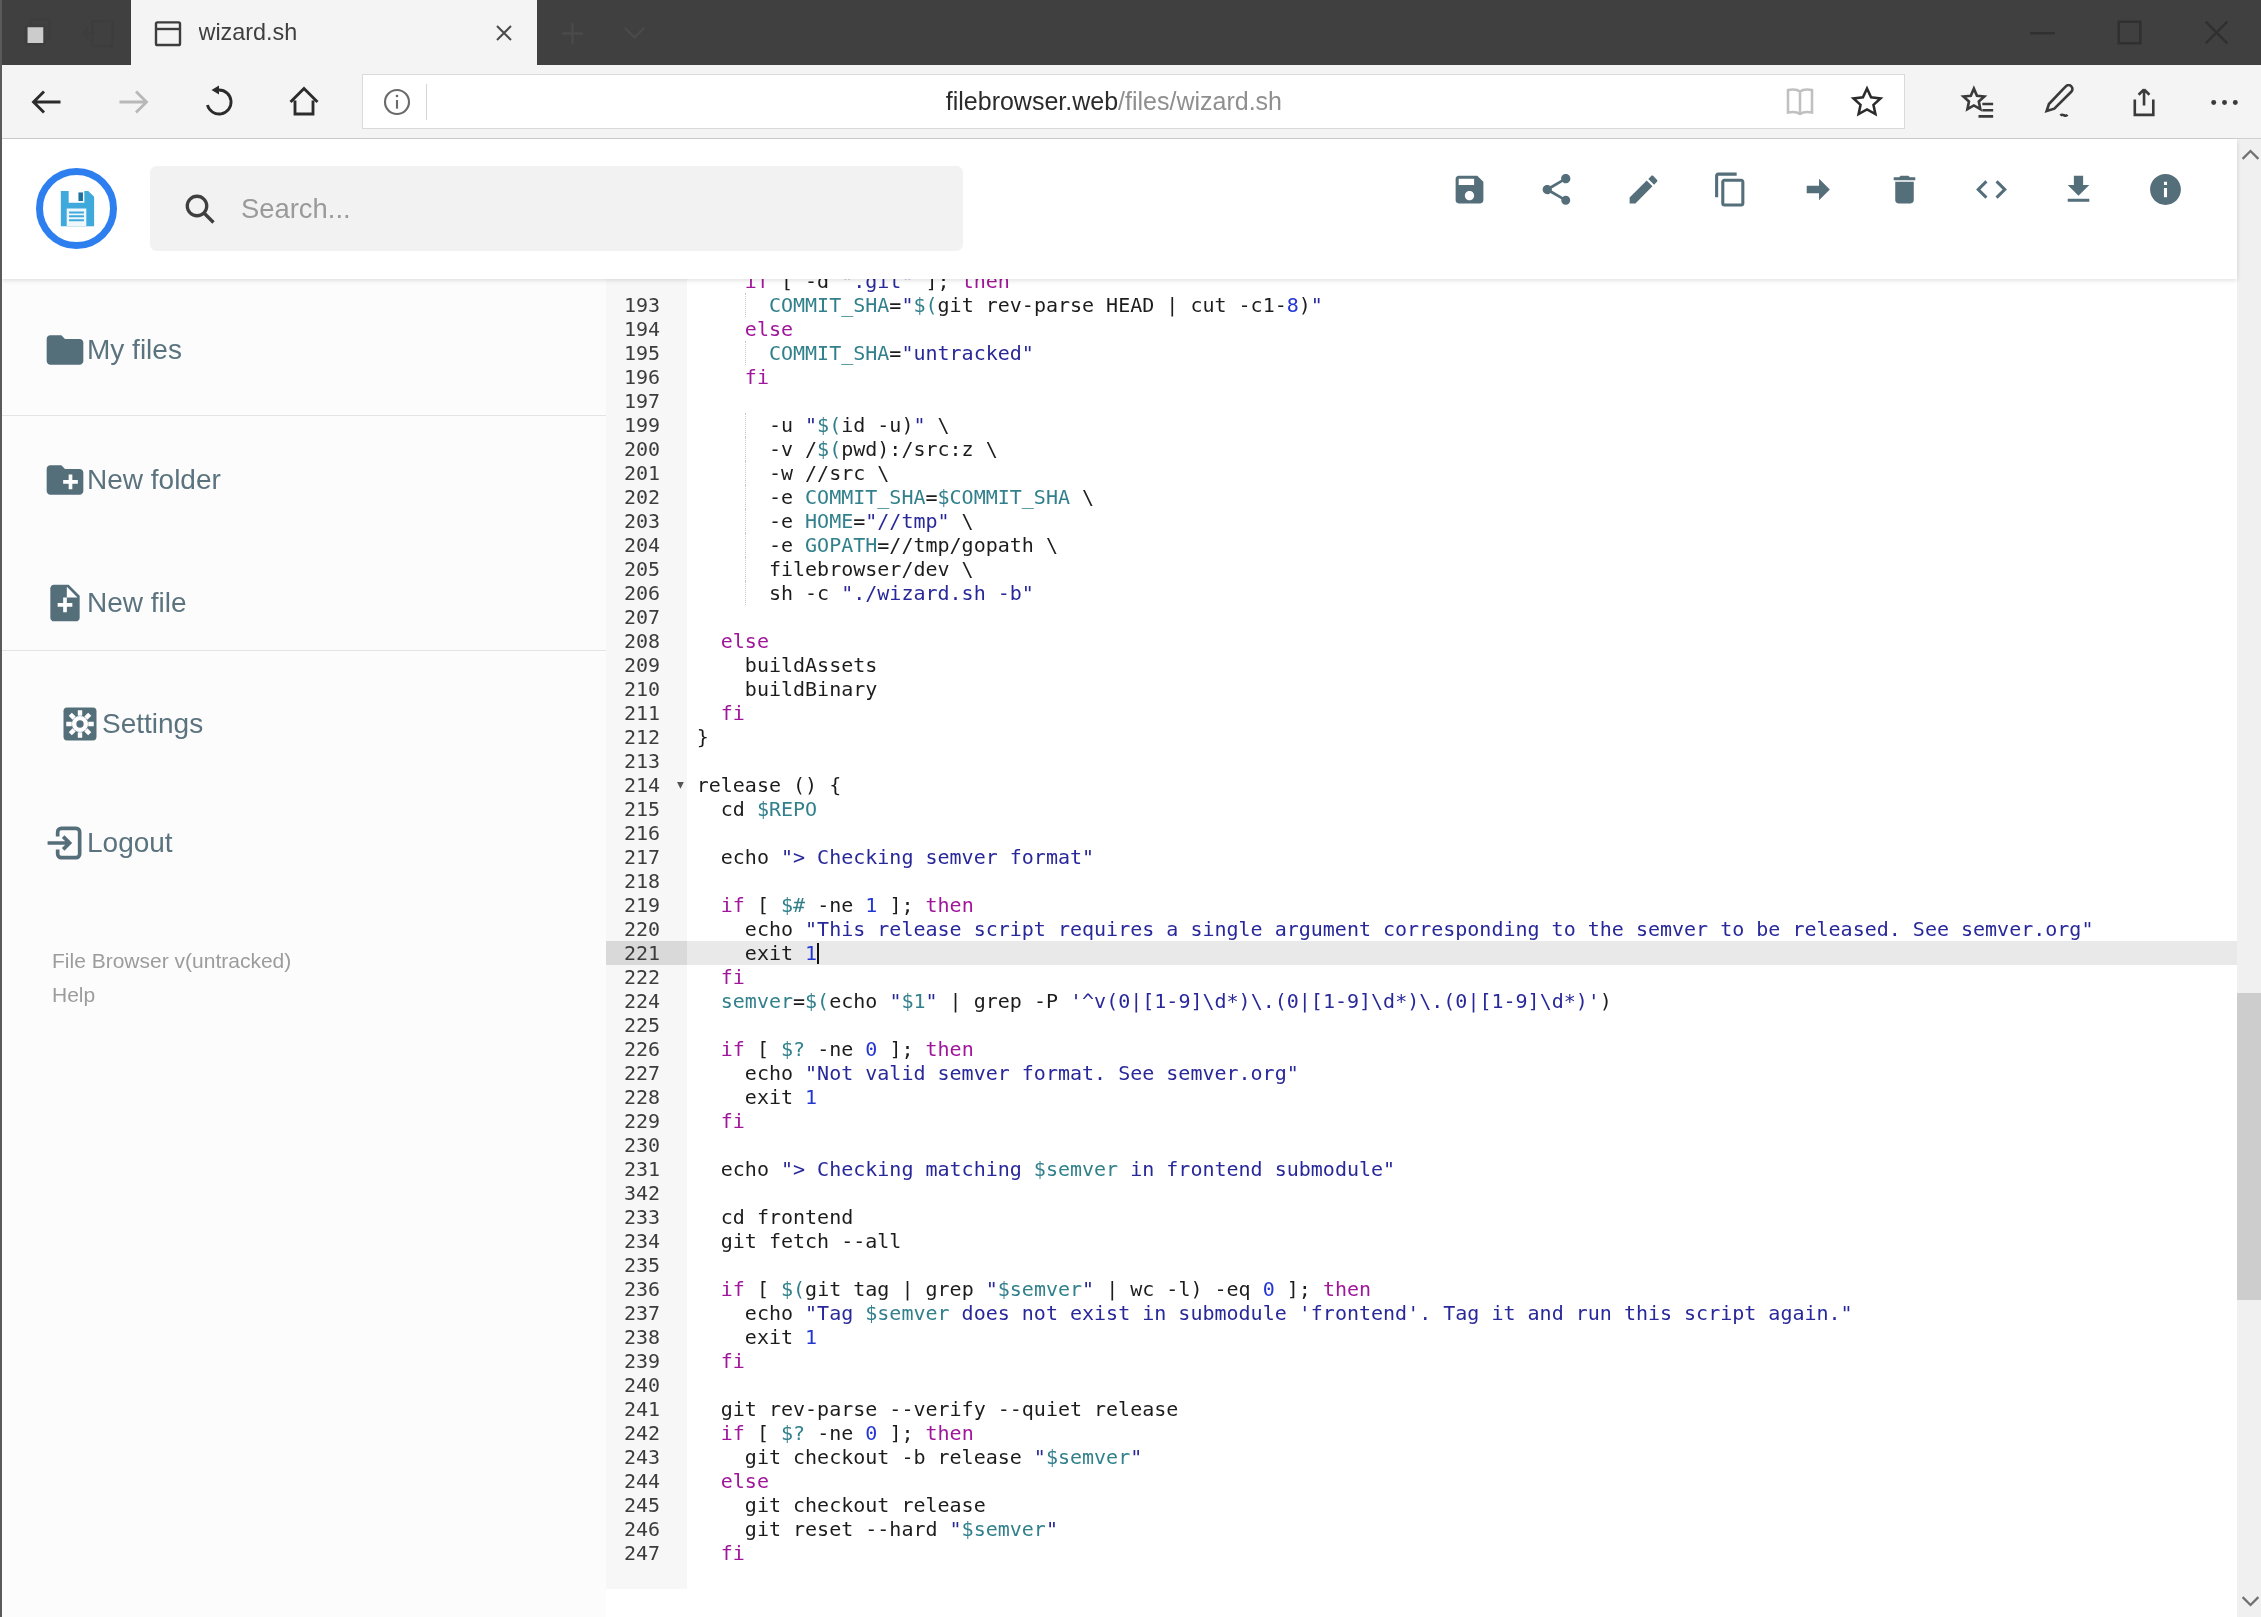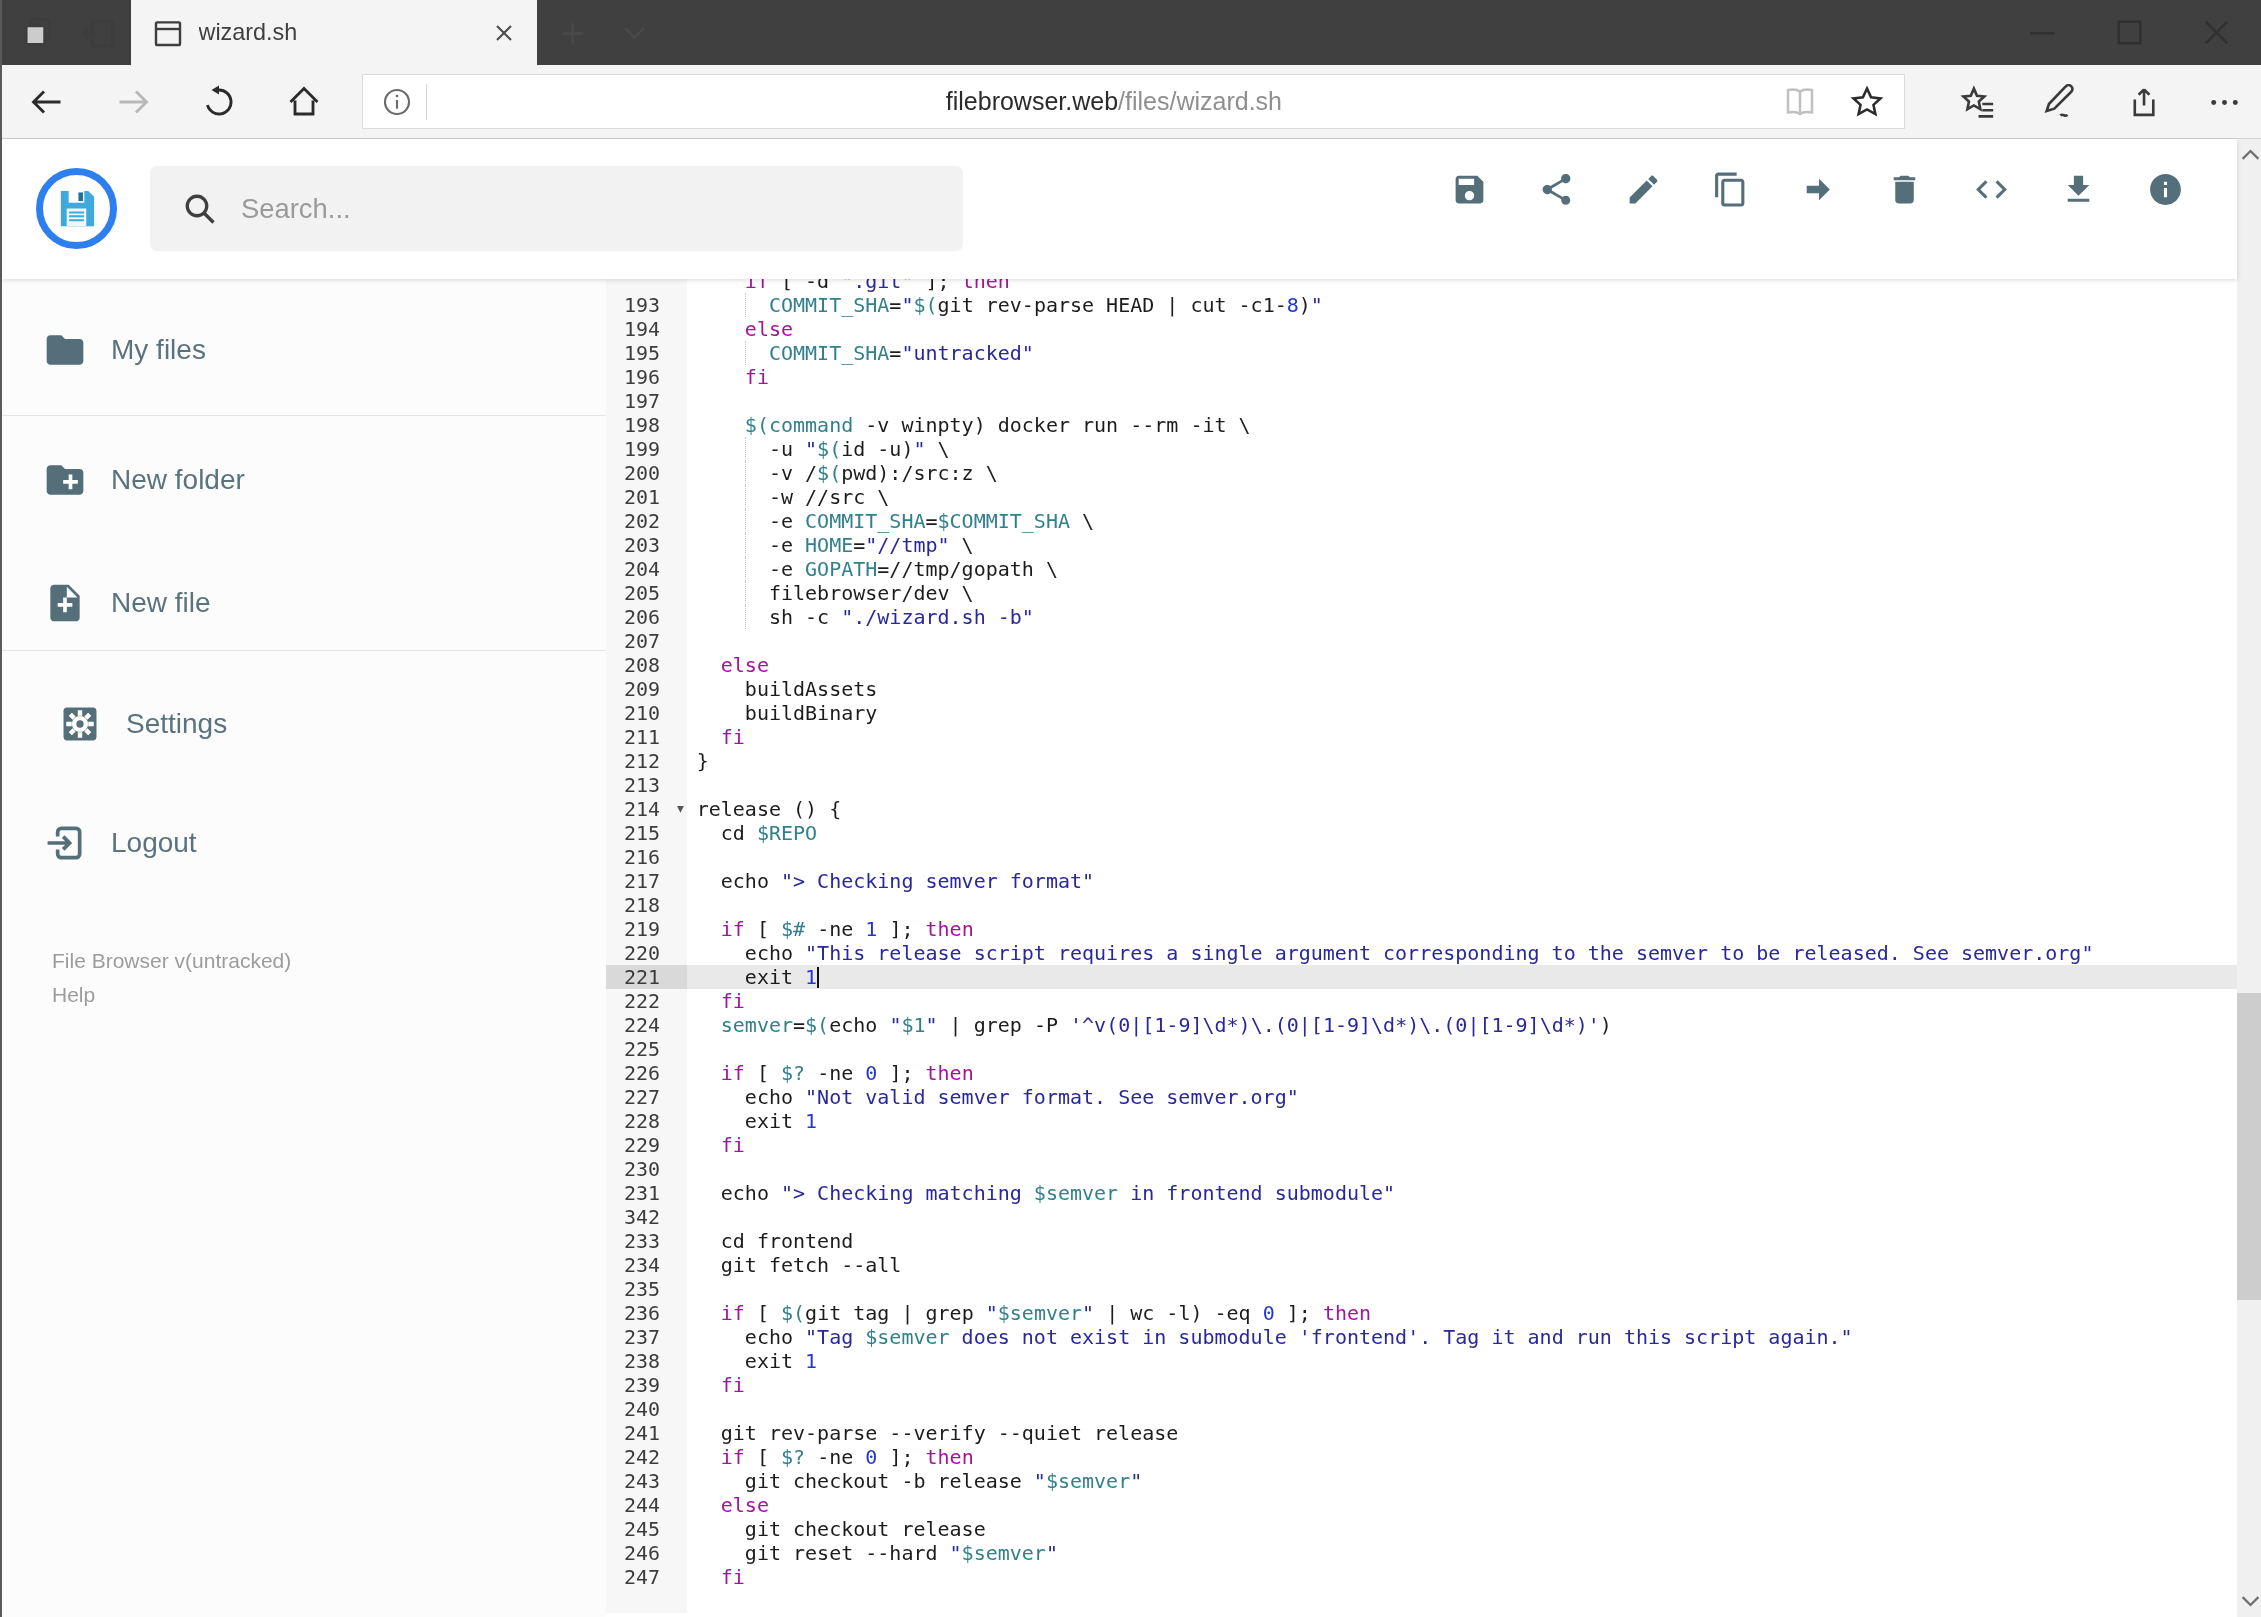--- a/index.html
+++ b/index.html
@@ -40,21 +40,21 @@
     font-family:"Liberation Sans",sans-serif;}
   .searchbox input::placeholder{color:#9a9a9a;}
   .fb-actions{position:absolute;right:53px;top:32px;display:flex;gap:50px;}
   .fb-actions .abtn{width:37px;height:37px;color:#546e7a;cursor:pointer;background:none;border:0;padding:0;}
   .fb-actions svg{width:37px;height:37px;fill:#546e7a;}
 
   
   .sidebar{position:absolute;left:0;top:279px;width:604px;height:1338px;background:#fcfcfc;}
   .side-item{position:absolute;left:0;width:604px;height:61px;display:flex;align-items:center;cursor:pointer;}
   .side-item svg{width:44px;height:44px;margin-left:41px;flex:none;}
-  .side-item .lbl{font-size:28px;color:#5a737e;margin-left:24px;}
+  .side-item .lbl{font-size:28px;color:#5a737e;}
   .side-div{position:absolute;left:0;width:604px;height:0.8px;background:#e4e4e4;}
   .side-foot{position:absolute;left:50px;font-size:21px;color:#9c9c9c;}
 
   
   .editor{position:absolute;left:604px;top:279px;width:1631px;height:1338px;overflow:hidden;background:#fff;}
   .code-scroll{margin-top:-9.7px;}
   .row{display:flex;height:24px;font-family:"DejaVu Sans Mono",monospace;font-size:20px;line-height:24px;}
   .gut{width:81px;flex:none;background:#f7f7f7;color:#3c3c3c;text-align:right;padding-right:27px;box-sizing:border-box;position:relative;}
   .fold{position:absolute;right:3.2px;top:0;font-size:13.7px;color:#555;font-family:"Liberation Sans",sans-serif;}
   .src{flex:1;position:relative;padding-left:9.7px;white-space:pre;color:#1c1c1c;}
@@ -343,24 +343,20 @@
         </div>
         <div class="row">
           <div class="gut">196</div>
           <div class="src"><span>    </span><span class="tok-k">fi</span></div>
         </div>
         <div class="row">
           <div class="gut">197</div>
           <div class="src"></div>
         </div>
         <div class="row">
-          <div class="gut">198</div>
-          <div class="src"><span>    </span><span class="tok-v">$(command</span><span> -v winpty) docker run --rm -it \</span></div>
-        </div>
-        <div class="row">
           <div class="gut">199</div>
           <div class="src"><span class="guide"></span><span>      -u </span><span class="tok-s">"</span><span class="tok-v">$(</span><span>id -u)</span><span class="tok-s">"</span><span> \</span></div>
         </div>
         <div class="row">
           <div class="gut">200</div>
           <div class="src"><span class="guide"></span><span>      -v /</span><span class="tok-v">$(</span><span>pwd):/src:z \</span></div>
         </div>
         <div class="row">
           <div class="gut">201</div>
           <div class="src"><span class="guide"></span><span>      -w //src \</span></div>

